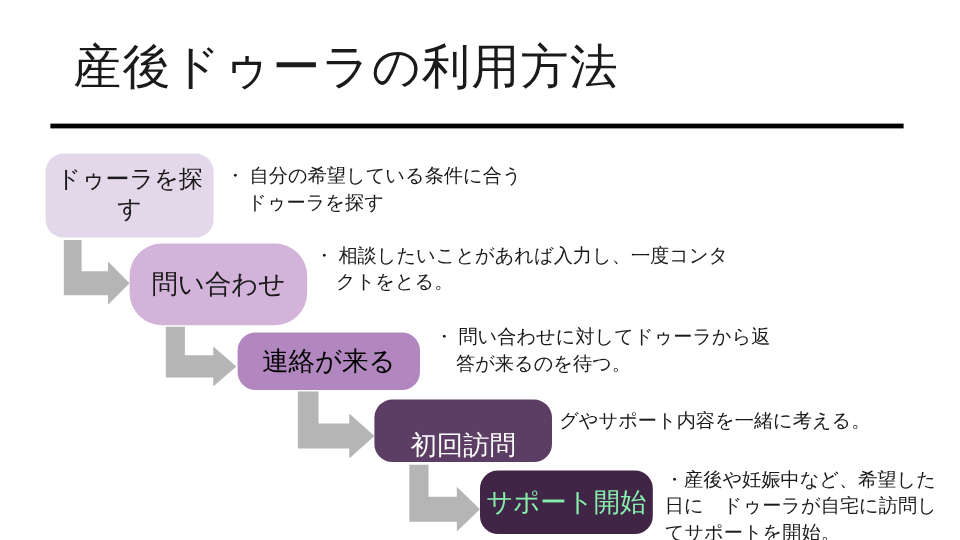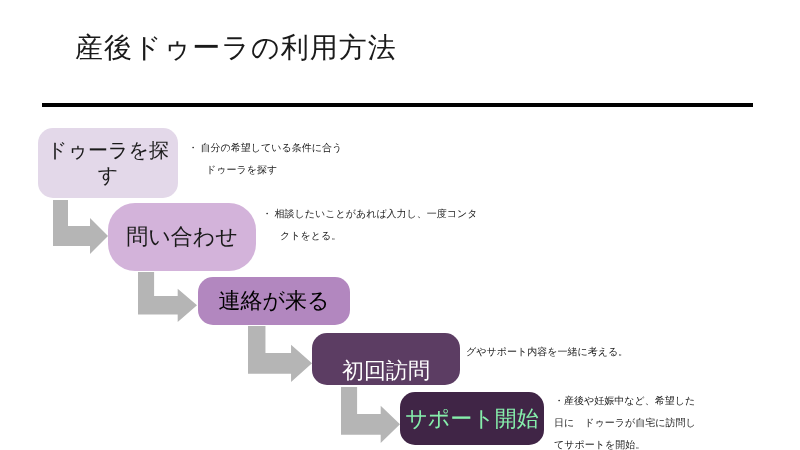--- a/index.html
+++ b/index.html
@@ -1,31 +1,31 @@
 <!DOCTYPE html>
 <html><head>
 <meta charset="utf-8">
 <style>
   html,body{margin:0;padding:0;background:#fff;}
   #slide{
     position:relative;width:800px;height:450px;background:#ffffff;overflow:hidden;
     font-family:"Liberation Serif","DejaVu Serif",serif;color:#1a1a1a;
   }
   .title{
-    position:absolute;left:75px;top:30px;font-size:28px;line-height:1.3;
+    position:absolute;left:61px;top:30px;font-size:40px;line-height:1.3;
     letter-spacing:1px;white-space:nowrap;
   }
   .rule{position:absolute;left:42px;top:103px;width:711px;height:4px;}
   .box{
     position:absolute;border-radius:15px;display:flex;align-items:center;justify-content:center;
     text-align:center;padding:0 3px;box-sizing:border-box;
   }
   .box .label{font-size:22px;line-height:1.25;}
   .box.b1 .label{font-size:20px;}
-  .desc{position:absolute;font-size:10px;line-height:22px;white-space:nowrap;}
+  .desc{position:absolute;font-size:16px;line-height:22px;white-space:nowrap;}
   .desc.hang .line + .line{margin-left:18px;}
   .arrow{position:absolute;}
 </style>
 </head>
 <body>
 
 <div id="slide">
 
   <div class="title">産後ドゥーラの利用方法</div>
   <div class="rule" style="background-color: rgb(0, 0, 0);"></div>
@@ -50,20 +50,24 @@
     <div class="line">クトをとる。</div>
   </div>
 
   <svg class="arrow" style="left:138px;top:272px;" width="59" height="50" viewBox="0 0 55 54" preserveAspectRatio="none">
     <polygon points="0,0 15,0 15,26 37,26 37,18 55,36 37,54 37,46 0,46" fill="#b5b5b5"></polygon>
   </svg>
 
   <div class="box b3" style="left: 198px; top: 277px; width: 152px; height: 48px; background-color: rgb(178, 135, 191);">
     <span class="label" style="color: #000000;">連絡が来る</span>
   </div>
+  <div class="desc hang" style="left:362px;top:271px;">
+    <div class="line">・ 問い合わせに対してドゥーラから返</div>
+    <div class="line">答が来るのを待つ。</div>
+  </div>
 
   <svg class="arrow" style="left:248px;top:326px;" width="64" height="56" viewBox="0 0 55 54" preserveAspectRatio="none">
     <polygon points="0,0 15,0 15,26 37,26 37,18 55,36 37,54 37,46 0,46" fill="#b5b5b5"></polygon>
   </svg>
 
   <div class="box b4" style="left: 312px; top: 333px; width: 148px; height: 52px; background-color: rgb(92, 61, 99);">
     <span class="label" style="color: rgb(255, 255, 255); margin-top: 24px;">初回訪問</span>
   </div>
   <div class="desc" style="left:466px;top:341px;">
     <div class="line">グやサポート内容を一緒に考える。</div>

